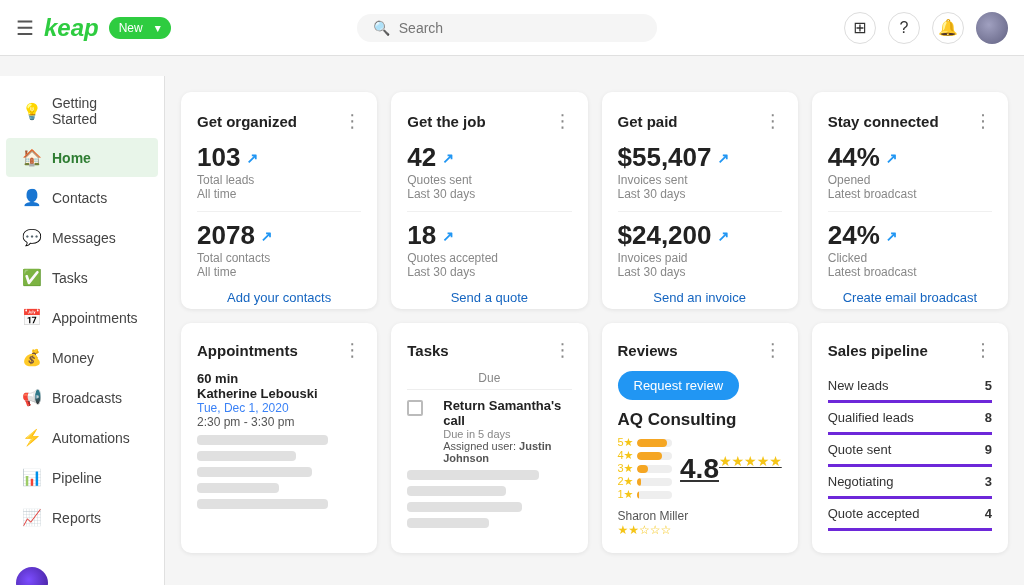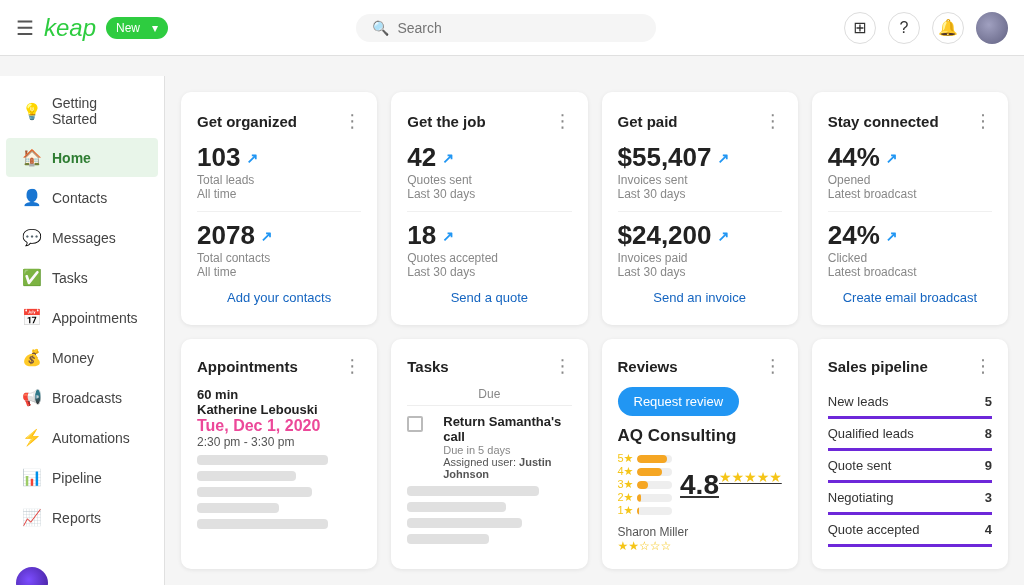--- a/index.html
+++ b/index.html
@@ -6,21 +6,21 @@
     body { font-family: 'Segoe UI', Arial, sans-serif; background: #f5f5f5; color: #333; font-size: 14px; overflow: hidden; }
 
     
     .topnav {
       display: flex; align-items: center; background: #fff;
       padding: 0 16px; height: 56px; border-bottom: 1px solid #e0e0e0;
       position: fixed; top: 0; left: 0; right: 0; z-index: 100;
     }
     .topnav-left { display: flex; align-items: center; gap: 10px; }
     .hamburger { font-size: 20px; cursor: pointer; color: #555; }
-    .logo { color: #2ecc40; font-size: 24px; font-weight: 400; font-style: italic; }
+    .logo { color: #2ecc40; font-size: 24px; font-weight: 700; font-style: italic; }
     .new-btn {
       background: #2ecc40; color: #fff; border: none; border-radius: 16px;
       padding: 4px 10px; font-size: 12px; cursor: pointer; display: flex; align-items: center; gap: 12px;
     }
     .topnav-center { flex: 1; display: flex; justify-content: center; }
     .search-bar {
       display: flex; align-items: center; background: #f5f5f5; border-radius: 24px;
       padding: 6px 16px; width: 300px; gap: 8px;
     }
     .search-icon-svg { color: #888; }
@@ -51,21 +51,21 @@
     .sidebar-item-icon { font-size: 16px; width: 20px; text-align: center; }
     .sidebar-item-label { font-size: 14px; }
     .sidebar-avatar { width: 32px; height: 32px; border-radius: 50%; background: radial-gradient(circle at 40% 40%, #7c4dff, #3d1a8e); }
 
     
     .main-content { flex: 1; overflow-y: auto; padding: 16px; background: #f5f5f5; }
 
     
     .cards-grid { display: grid; grid-template-columns: repeat(4, 1fr); gap: 14px; margin-bottom: 14px; }
     .card {
-      background: #fff; border-radius: 10px; padding: 18px 16px 20px;
+      background: #fff; border-radius: 10px; padding: 18px 16px 4px;
       box-shadow: 0 1px 4px rgba(0,0,0,0.08);
     }
     .card-header { display: flex; justify-content: space-between; align-items: center; margin-bottom: 10px; }
     .card-title { font-size: 15px; font-weight: 600; color: #222; }
     .card-menu { color: #888; cursor: pointer; font-size: 18px; }
     .card-stat { margin-bottom: 4px; }
     .card-stat-value { font-size: 26px; font-weight: 600; color: #222; display: flex; align-items: center; gap: 6px; }
     .card-stat-label { font-size: 12px; color: #888; margin-bottom: 10px; }
     .ext-link { color: #2196f3; font-size: 14px; }
     .card-divider { border: none; border-top: 1px solid #f0f0f0; margin: 8px 0; }
@@ -73,21 +73,21 @@
     .card-action a { color: #1565c0; font-size: 13px; text-decoration: none; font-weight: 500; }
 
     
     .bottom-grid { display: grid; grid-template-columns: repeat(4, 1fr); gap: 14px; }
     .card-sm { background: #fff; border-radius: 10px; padding: 16px; box-shadow: 0 1px 4px rgba(0,0,0,0.08); min-height: 200px; }
 
     
     .appointment-item { margin-bottom: 2px; }
     .appointment-duration { font-size: 13px; font-weight: 600; color: #222; }
     .appointment-name { font-size: 13px; font-weight: 600; color: #222; }
-    .appointment-date { font-size: 16px; color: #ec4899; font-weight: bold; }
+    .appointment-date { font-size: 12px; color: #3b82f6; }
     .appointment-time { font-size: 12px; color: #555; }
     .skeleton { height: 10px; background: #e0e0e0; border-radius: 4px; margin: 6px 0; }
     .skeleton.w80 { width: 80%; }
     .skeleton.w60 { width: 60%; }
     .skeleton.w70 { width: 70%; }
     .skeleton.w50 { width: 50%; }
 
     
     .tasks-header { text-align: center; font-size: 12px; color: #888; margin-bottom: 8px; border-bottom: 1px solid #eee; padding-bottom: 4px; }
     .task-item { display: flex; align-items: flex-start; gap: 20px; margin-bottom: 6px; }

